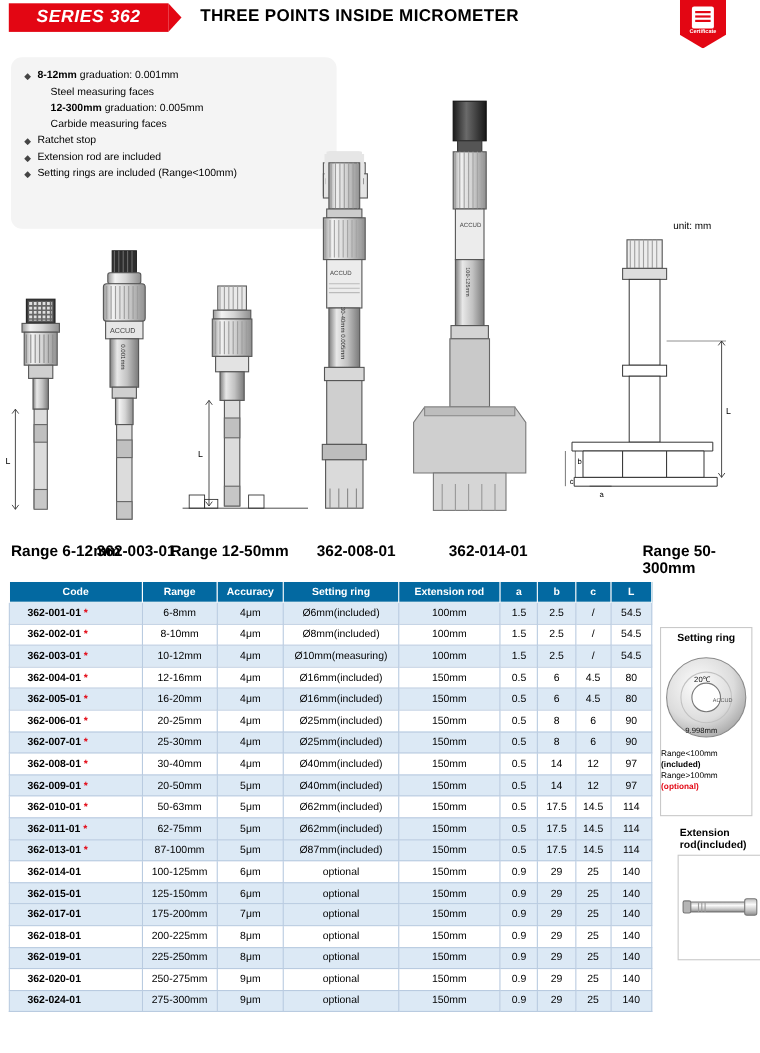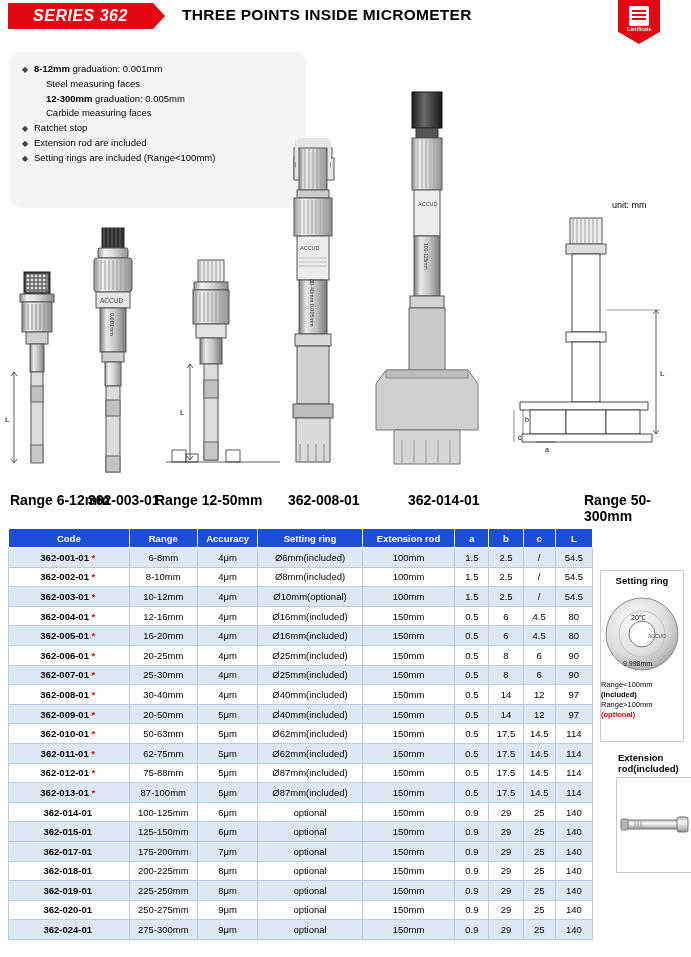--- a/index.html
+++ b/index.html
@@ -122,40 +122,40 @@
   .table-wrap {
     position: absolute; left: 8px; top: 528px;
     width: 585px;
   }
   table.spec {
     border-collapse: collapse;
     width: 585px;
     font-size: 9.5px;
   }
   table.spec th {
-    background: #1d4ed8;
+    background: #0369a1;
     color: #fff;
     font-size: 9.5px;
     font-weight: bold;
     height: 19px;
     border: 1px solid #ffffff;
     text-align: center;
     padding: 0 2px;
   }
   table.spec td {
     height: 19.6px;
     border: 1px solid #b9cbe0;
     text-align: center;
     padding: 0 3px;
     background: #ffffff;
   }
   table.spec tr.alt td { background: #dce9f5; }
   table.spec td.code {
-    text-align: center;
-    padding-left: 1px;
+    text-align: left;
+    padding-left: 16px;
     font-weight: bold;
   }
   .star { color: #e30613; font-weight: bold; }
 
   
   .panel {
     position: absolute;
     border: 1px solid #c9c9c9;
     background: #fff;
   }
@@ -623,21 +623,21 @@
             <td>100mm</td>
             <td>1.5</td>
             <td>2.5</td>
             <td>/</td>
             <td>54.5</td>
           </tr>
           <tr class="alt">
             <td class="code">362-003-01<span class="star"> *</span></td>
             <td>10-12mm</td>
             <td>4μm</td>
-            <td>Ø10mm(optional)</td>
+            <td>Ø10mm(measuring)</td>
             <td>100mm</td>
             <td>1.5</td>
             <td>2.5</td>
             <td>/</td>
             <td>54.5</td>
           </tr>
           <tr>
             <td class="code">362-004-01<span class="star"> *</span></td>
             <td>12-16mm</td>
             <td>4μm</td>
@@ -712,31 +712,20 @@
             <td>0.5</td>
             <td>17.5</td>
             <td>14.5</td>
             <td>114</td>
           </tr>
           <tr class="alt">
             <td class="code">362-011-01<span class="star"> *</span></td>
             <td>62-75mm</td>
             <td>5μm</td>
             <td>Ø62mm(included)</td>
-            <td>150mm</td>
-            <td>0.5</td>
-            <td>17.5</td>
-            <td>14.5</td>
-            <td>114</td>
-          </tr>
-          <tr>
-            <td class="code">362-012-01<span class="star"> *</span></td>
-            <td>75-88mm</td>
-            <td>5μm</td>
-            <td>Ø87mm(included)</td>
             <td>150mm</td>
             <td>0.5</td>
             <td>17.5</td>
             <td>14.5</td>
             <td>114</td>
           </tr>
           <tr class="alt">
             <td class="code">362-013-01<span class="star"> *</span></td>
             <td>87-100mm</td>
             <td>5μm</td>

